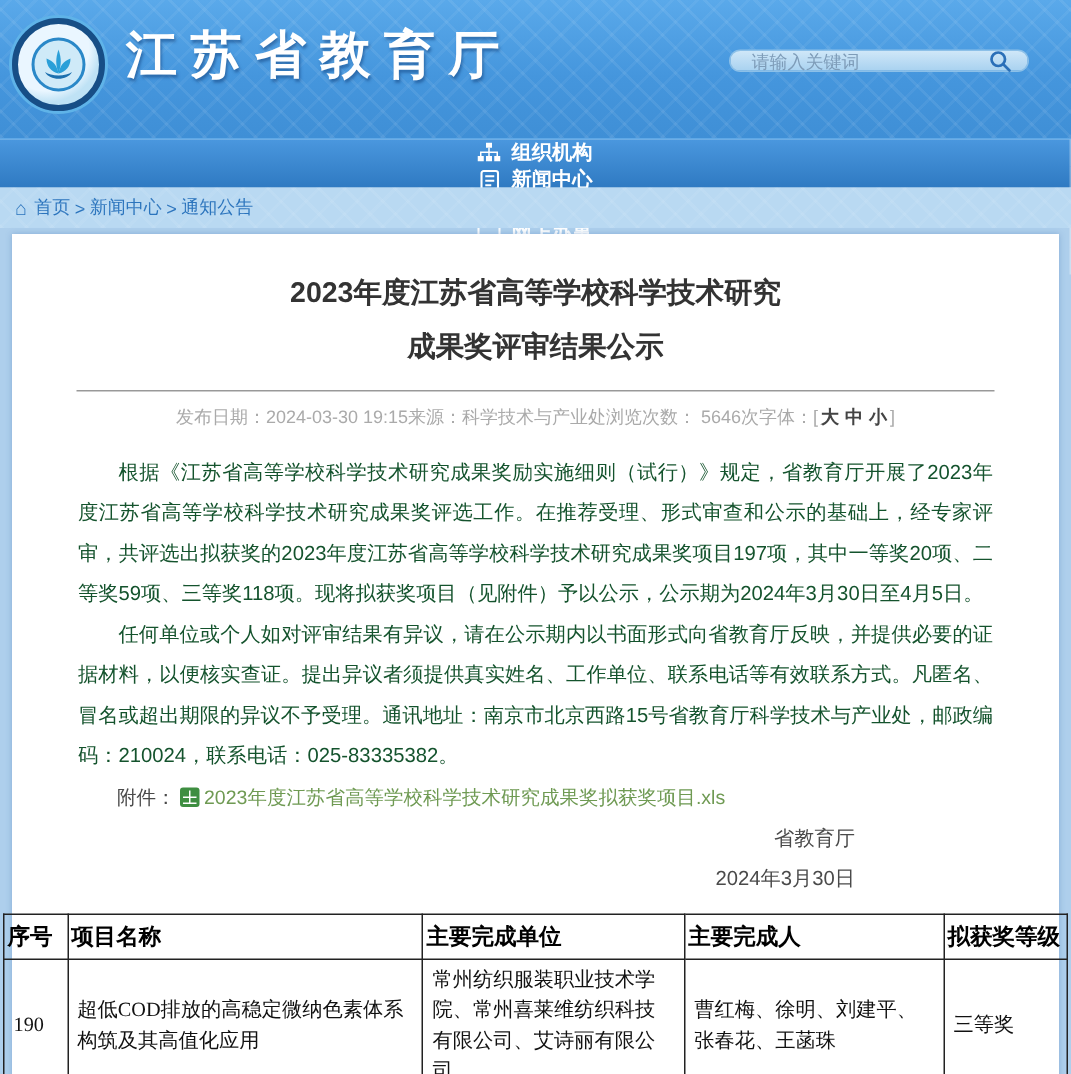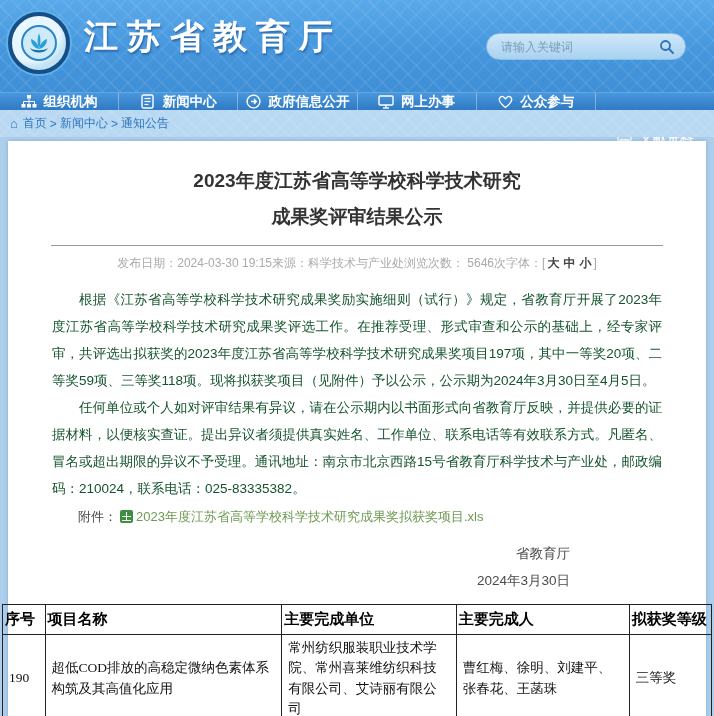--- a/index.html
+++ b/index.html
@@ -21,33 +21,33 @@
   .logo-ring{ width:62px; height:62px; border-radius:50%;
     background:radial-gradient(circle at 35% 30%, #eaf6ff 0 55%, #bfe2f5 70%);
     border:4px solid #174e86; display:flex; align-items:center; justify-content:center;
     box-shadow:0 0 0 2px #5fb3e8;
   }
   .brand{ position:absolute; left:84px; top:14px; color:#fff; }
   .brand-title{ font-size:34px; font-weight:bold; letter-spacing:9px;
     text-shadow:1px 2px 2px rgba(20,70,130,.55); white-space:nowrap; }
   .brand-sub{ font-size:11.5px; letter-spacing:2.4px; margin-top:5px; color:#f0f8ff;
     text-shadow:1px 1px 1px rgba(20,70,130,.5); }
-  .search-pill{ position:absolute; right:28px; top:33px; width:200px; height:27px;
+  .search-pill{ position:absolute; right:28px; top:33px; width:200px; height:15px;
     background:linear-gradient(180deg,#cfe7f8,#a9d2f0); border-radius:14px;
     border:1px solid #8cc0e8; display:flex; align-items:center; padding:0 8px 0 14px;justify-content:flex-end; }
   .search-pill input{ flex:1; border:none; outline:none; background:transparent;
     font-size:12px; color:#3b6f9e; }
   .search-pill input::placeholder{ color:#7e9cb8; }
   .search-btn{ width:20px; height:20px; border:none; background:transparent; cursor:pointer;
     display:flex; align-items:center; justify-content:center; }
 
   
-  .main-nav{ height:18px; display:flex;
+  .main-nav{ height:33px; display:flex;
     background:linear-gradient(180deg,#4a97de 0%,#2f7ac2 100%);
-    border-top:1px solid #5fa8e6; position:relative; }
+    border-top:1px solid #5fa8e6; position:relative;flex-direction:column; }
   .nav-item{ flex:1; display:flex; align-items:center; justify-content:center; gap:7px;
     color:#fff; font-size:13.5px; font-weight:bold; cursor:pointer;
     border-right:1px solid rgba(255,255,255,.35); }
   .nav-item:last-child{ border-right:none;margin-top:45px; }
   .nav-icon{ display:inline-flex; width:16px; height:16px; align-items:center; justify-content:center; }
   .nav-icon svg{ display:block; }
 
   
   .crumb-bar{ height:27px; background:#b9d9f2; position:relative;
     display:flex; align-items:center; padding-left:10px; font-size:12px; color:#2b74bd; }
@@ -72,21 +72,21 @@
   .attach-line{ font-size:13px; color:#4a4a4a; line-height:27px; margin-top:1px;
     padding-left:2em; display:flex; align-items:center; }
   .xls-icon{ display:inline-block; width:13px; height:13px; margin:0 3px; position:relative;
     background:#3e8e41; border-radius:2px; }
   .xls-icon::before{ content:""; position:absolute; inset:2px;
     background:
       linear-gradient(#fff,#fff) 0 4px/100% 1px no-repeat,
       linear-gradient(#fff,#fff) 0 8px/100% 1px no-repeat,
       linear-gradient(#fff,#fff) 4px 0/1px 100% no-repeat; }
   .attach-link{ color:#6f9a53; text-decoration:none; cursor:pointer; }
-  .sign-block{ text-align:right; padding-right:92px; margin-top:10px;
+  .sign-block{ text-align:right; padding-right:92px; 
     font-size:13.5px; color:#4a4a4a; line-height:27px; }
 
   
   .table-title{ text-align:center; font-family:"Liberation Serif","DejaVu Serif",serif;
     font-size:21px; font-weight:600; color:#000; margin-top:16px; letter-spacing:1px; }
   .award-table{ width:710px; margin:10px auto 0 auto; border-collapse:collapse;
     font-family:"Liberation Serif","DejaVu Serif",serif; table-layout:fixed;
     position:relative; left:-6px; }
   .award-table th, .award-table td{ border:1px solid #222; }
   .award-table th{ font-size:15px; font-weight:bold; padding:5px 2px; color:#000; }

